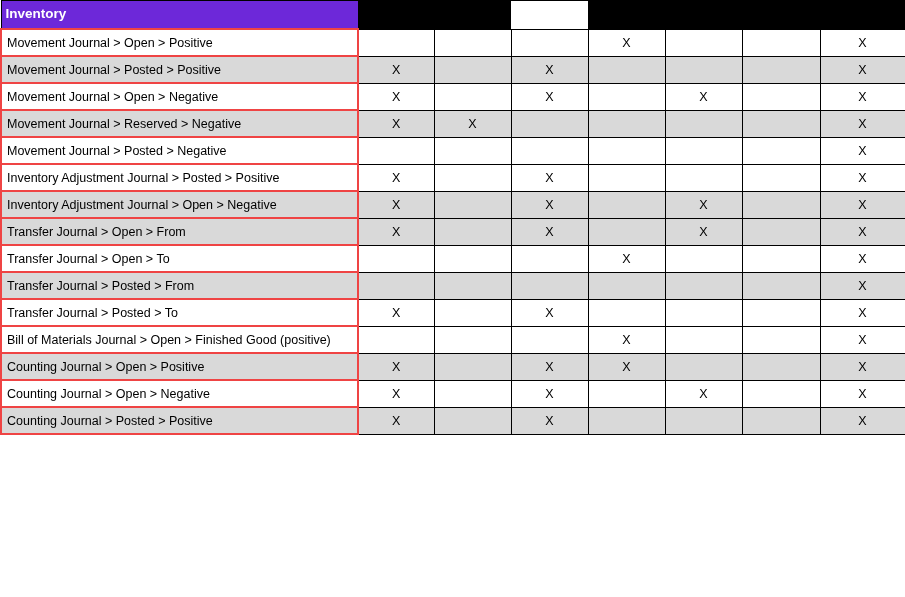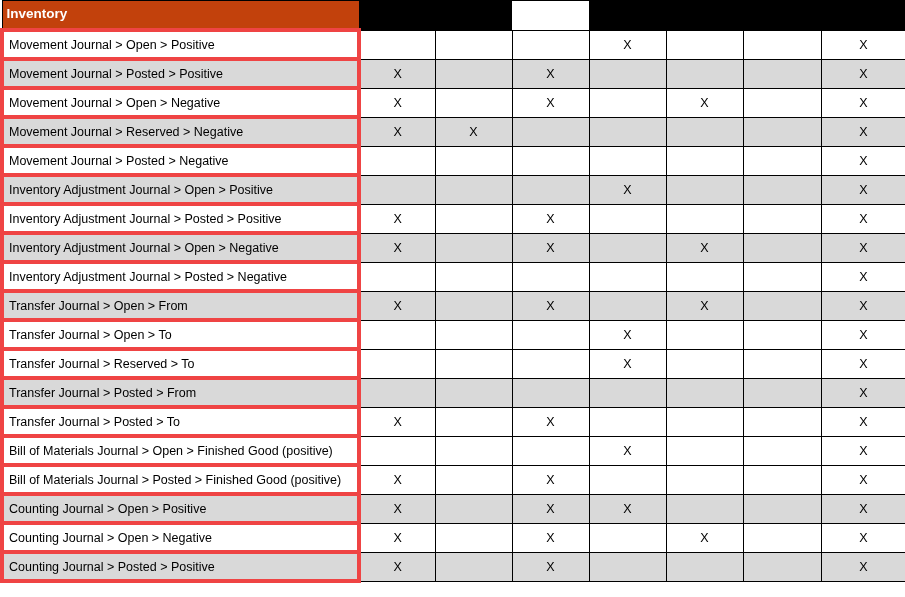--- a/index.html
+++ b/index.html
@@ -22,21 +22,21 @@
   table.inv col.c-label { width: 357px; }
   table.inv col.c-1 { width: 76px; }
   table.inv col.c-2 { width: 77px; }
   table.inv col.c-3 { width: 77px; }
   table.inv col.c-4 { width: 77px; }
   table.inv col.c-5 { width: 77px; }
   table.inv col.c-6 { width: 78px; }
   table.inv col.c-7 { width: 85px; }
 
   tr.title-row td {
-    background: #c2410c;
+    background: #6d28d9;
     color: #ffffff;
     font-weight: bold;
     font-size: 13.5px;
     height: 23px;
     padding: 1px 4px 3px 4px;
     border: none;
   }
   tr.title-row td.title-cell {
     text-align: left;
   }
@@ -47,21 +47,21 @@
   tr.title-row td.title-gap {
     background: #ffffff;
     border: none;
   }
 
   td.lbl {
     font-size: 12.5px;
     color: #000;
     padding: 2px 0 2px 5px;
     height: 21px;
-    border: 4px solid #ef4444;
+    border: 2px solid #ef4444;
     white-space: nowrap;
     overflow: hidden;
     text-overflow: clip;
   }
   td.mark {
     font-size: 12.5px;
     color: #000;
     text-align: center;
     border: 1px solid #000;
     height: 21px;
@@ -138,90 +138,60 @@
       <tr class="plain">
         <td class="lbl">Movement Journal &gt; Posted &gt; Negative</td>
         <td class="mark"></td>
         <td class="mark"></td>
         <td class="mark"></td>
         <td class="mark"></td>
         <td class="mark"></td>
         <td class="mark"></td>
         <td class="mark">X</td>
       </tr>
-      <tr class="shade">
-        <td class="lbl">Inventory Adjustment Journal &gt; Open &gt; Positive</td>
-        <td class="mark"></td>
-        <td class="mark"></td>
-        <td class="mark"></td>
-        <td class="mark">X</td>
-        <td class="mark"></td>
-        <td class="mark"></td>
-        <td class="mark">X</td>
-      </tr>
       <tr class="plain">
         <td class="lbl">Inventory Adjustment Journal &gt; Posted &gt; Positive</td>
         <td class="mark">X</td>
         <td class="mark"></td>
         <td class="mark">X</td>
         <td class="mark"></td>
         <td class="mark"></td>
         <td class="mark"></td>
         <td class="mark">X</td>
       </tr>
       <tr class="shade">
         <td class="lbl">Inventory Adjustment Journal &gt; Open &gt; Negative</td>
         <td class="mark">X</td>
         <td class="mark"></td>
         <td class="mark">X</td>
         <td class="mark"></td>
         <td class="mark">X</td>
         <td class="mark"></td>
         <td class="mark">X</td>
       </tr>
-      <tr class="plain">
-        <td class="lbl">Inventory Adjustment Journal &gt; Posted &gt; Negative</td>
-        <td class="mark"></td>
-        <td class="mark"></td>
-        <td class="mark"></td>
-        <td class="mark"></td>
-        <td class="mark"></td>
-        <td class="mark"></td>
-        <td class="mark">X</td>
-      </tr>
       <tr class="shade">
         <td class="lbl">Transfer Journal &gt; Open &gt; From</td>
         <td class="mark">X</td>
         <td class="mark"></td>
         <td class="mark">X</td>
         <td class="mark"></td>
         <td class="mark">X</td>
         <td class="mark"></td>
         <td class="mark">X</td>
       </tr>
       <tr class="plain">
         <td class="lbl">Transfer Journal &gt; Open &gt; To</td>
         <td class="mark"></td>
         <td class="mark"></td>
         <td class="mark"></td>
         <td class="mark">X</td>
         <td class="mark"></td>
         <td class="mark"></td>
         <td class="mark">X</td>
       </tr>
-      <tr class="plain">
-        <td class="lbl">Transfer Journal &gt; Reserved &gt; To</td>
-        <td class="mark"></td>
-        <td class="mark"></td>
-        <td class="mark"></td>
-        <td class="mark">X</td>
-        <td class="mark"></td>
-        <td class="mark"></td>
-        <td class="mark">X</td>
-      </tr>
       <tr class="shade">
         <td class="lbl">Transfer Journal &gt; Posted &gt; From</td>
         <td class="mark"></td>
         <td class="mark"></td>
         <td class="mark"></td>
         <td class="mark"></td>
         <td class="mark"></td>
         <td class="mark"></td>
         <td class="mark">X</td>
       </tr>
@@ -234,30 +204,20 @@
         <td class="mark"></td>
         <td class="mark"></td>
         <td class="mark">X</td>
       </tr>
       <tr class="plain">
         <td class="lbl">Bill of Materials Journal &gt; Open &gt; Finished Good (positive)</td>
         <td class="mark"></td>
         <td class="mark"></td>
         <td class="mark"></td>
         <td class="mark">X</td>
-        <td class="mark"></td>
-        <td class="mark"></td>
-        <td class="mark">X</td>
-      </tr>
-      <tr class="plain">
-        <td class="lbl">Bill of Materials Journal &gt; Posted &gt; Finished Good (positive)</td>
-        <td class="mark">X</td>
-        <td class="mark"></td>
-        <td class="mark">X</td>
-        <td class="mark"></td>
         <td class="mark"></td>
         <td class="mark"></td>
         <td class="mark">X</td>
       </tr>
       <tr class="shade">
         <td class="lbl">Counting Journal &gt; Open &gt; Positive</td>
         <td class="mark">X</td>
         <td class="mark"></td>
         <td class="mark">X</td>
         <td class="mark">X</td>

